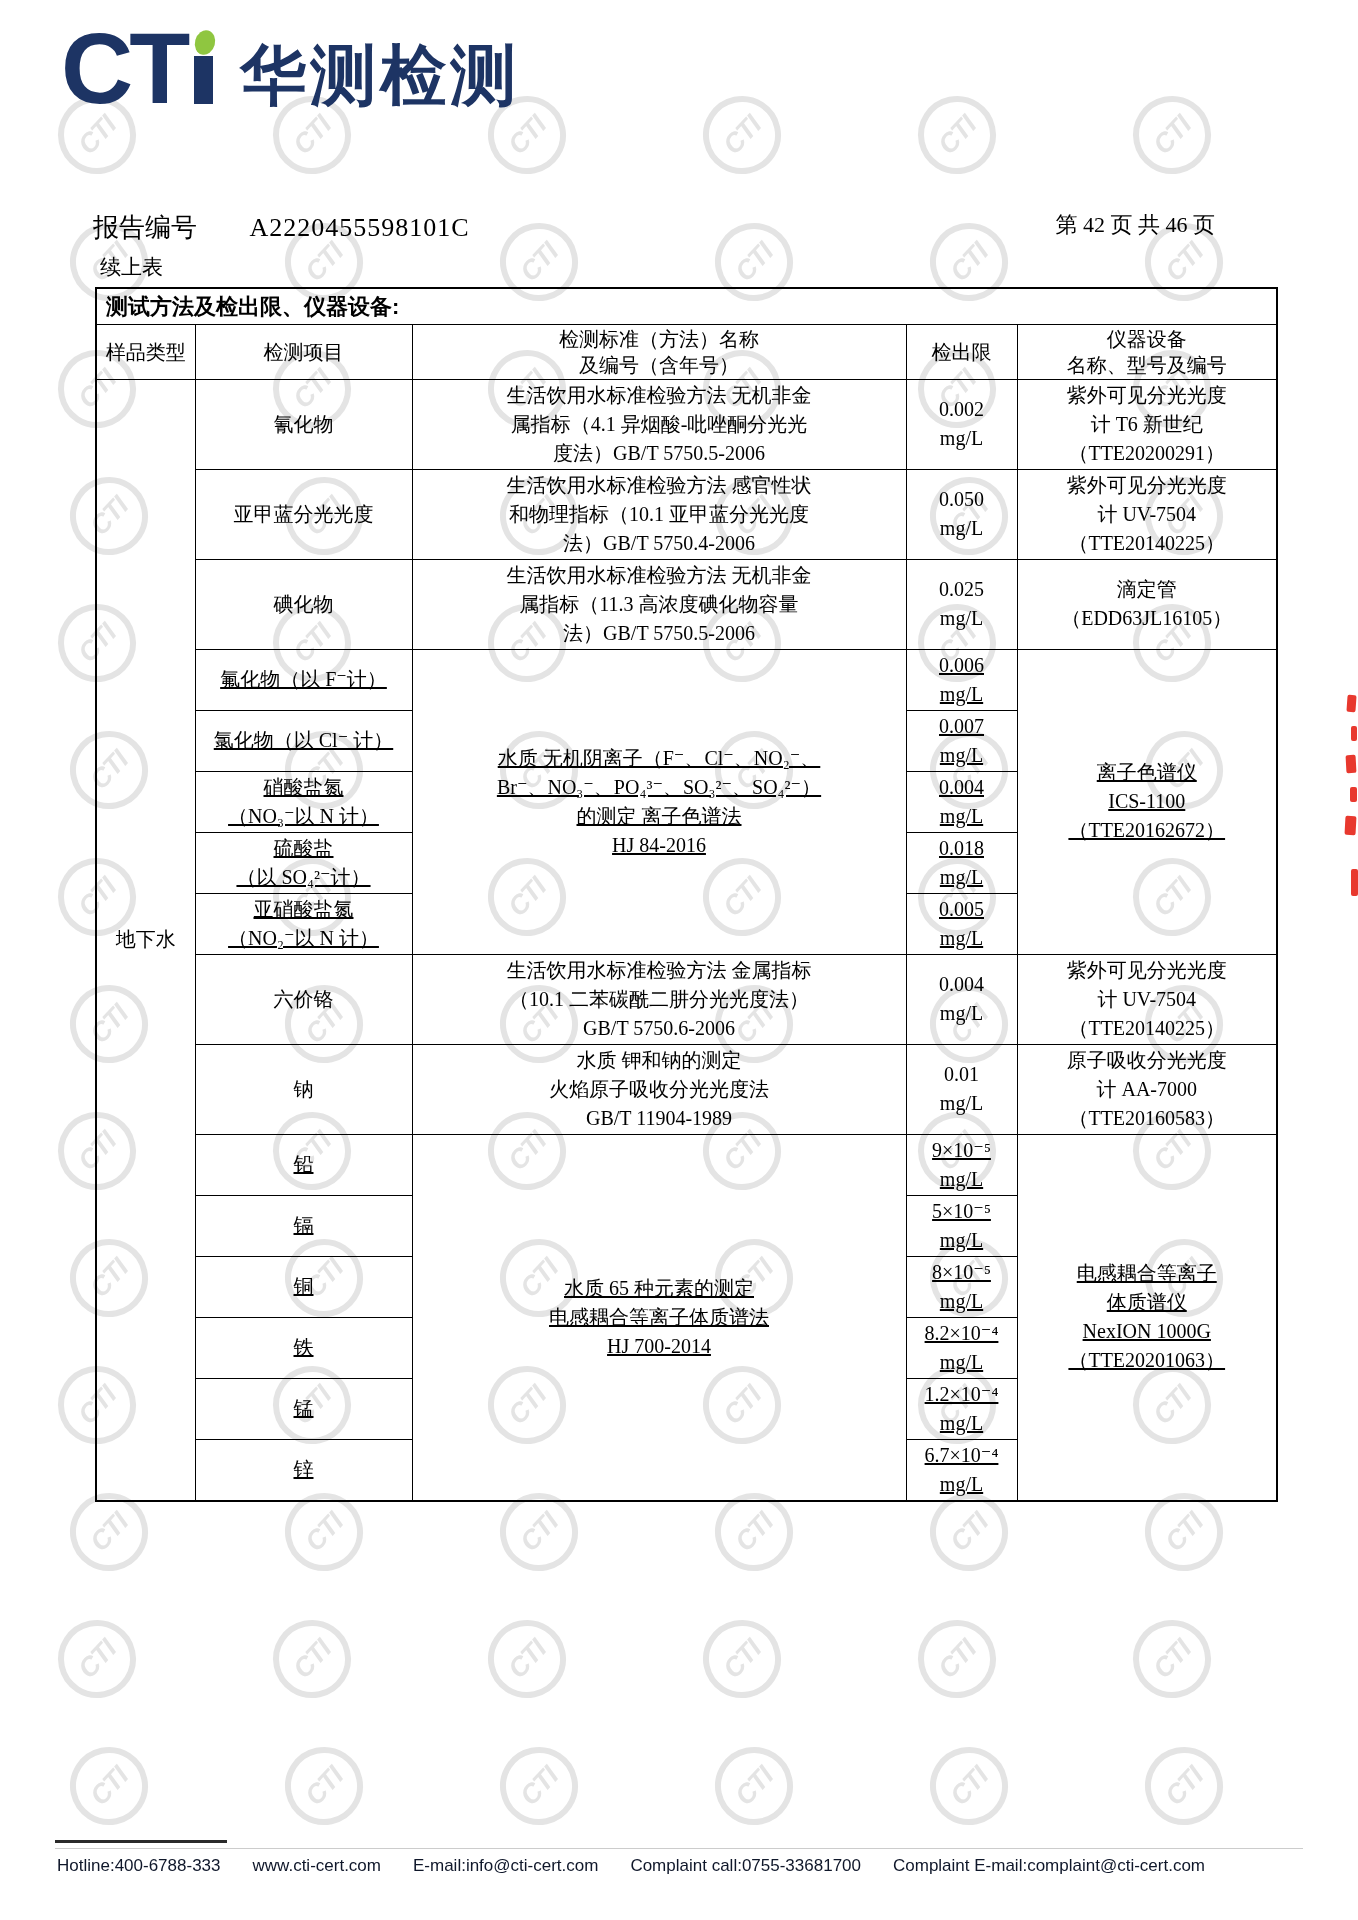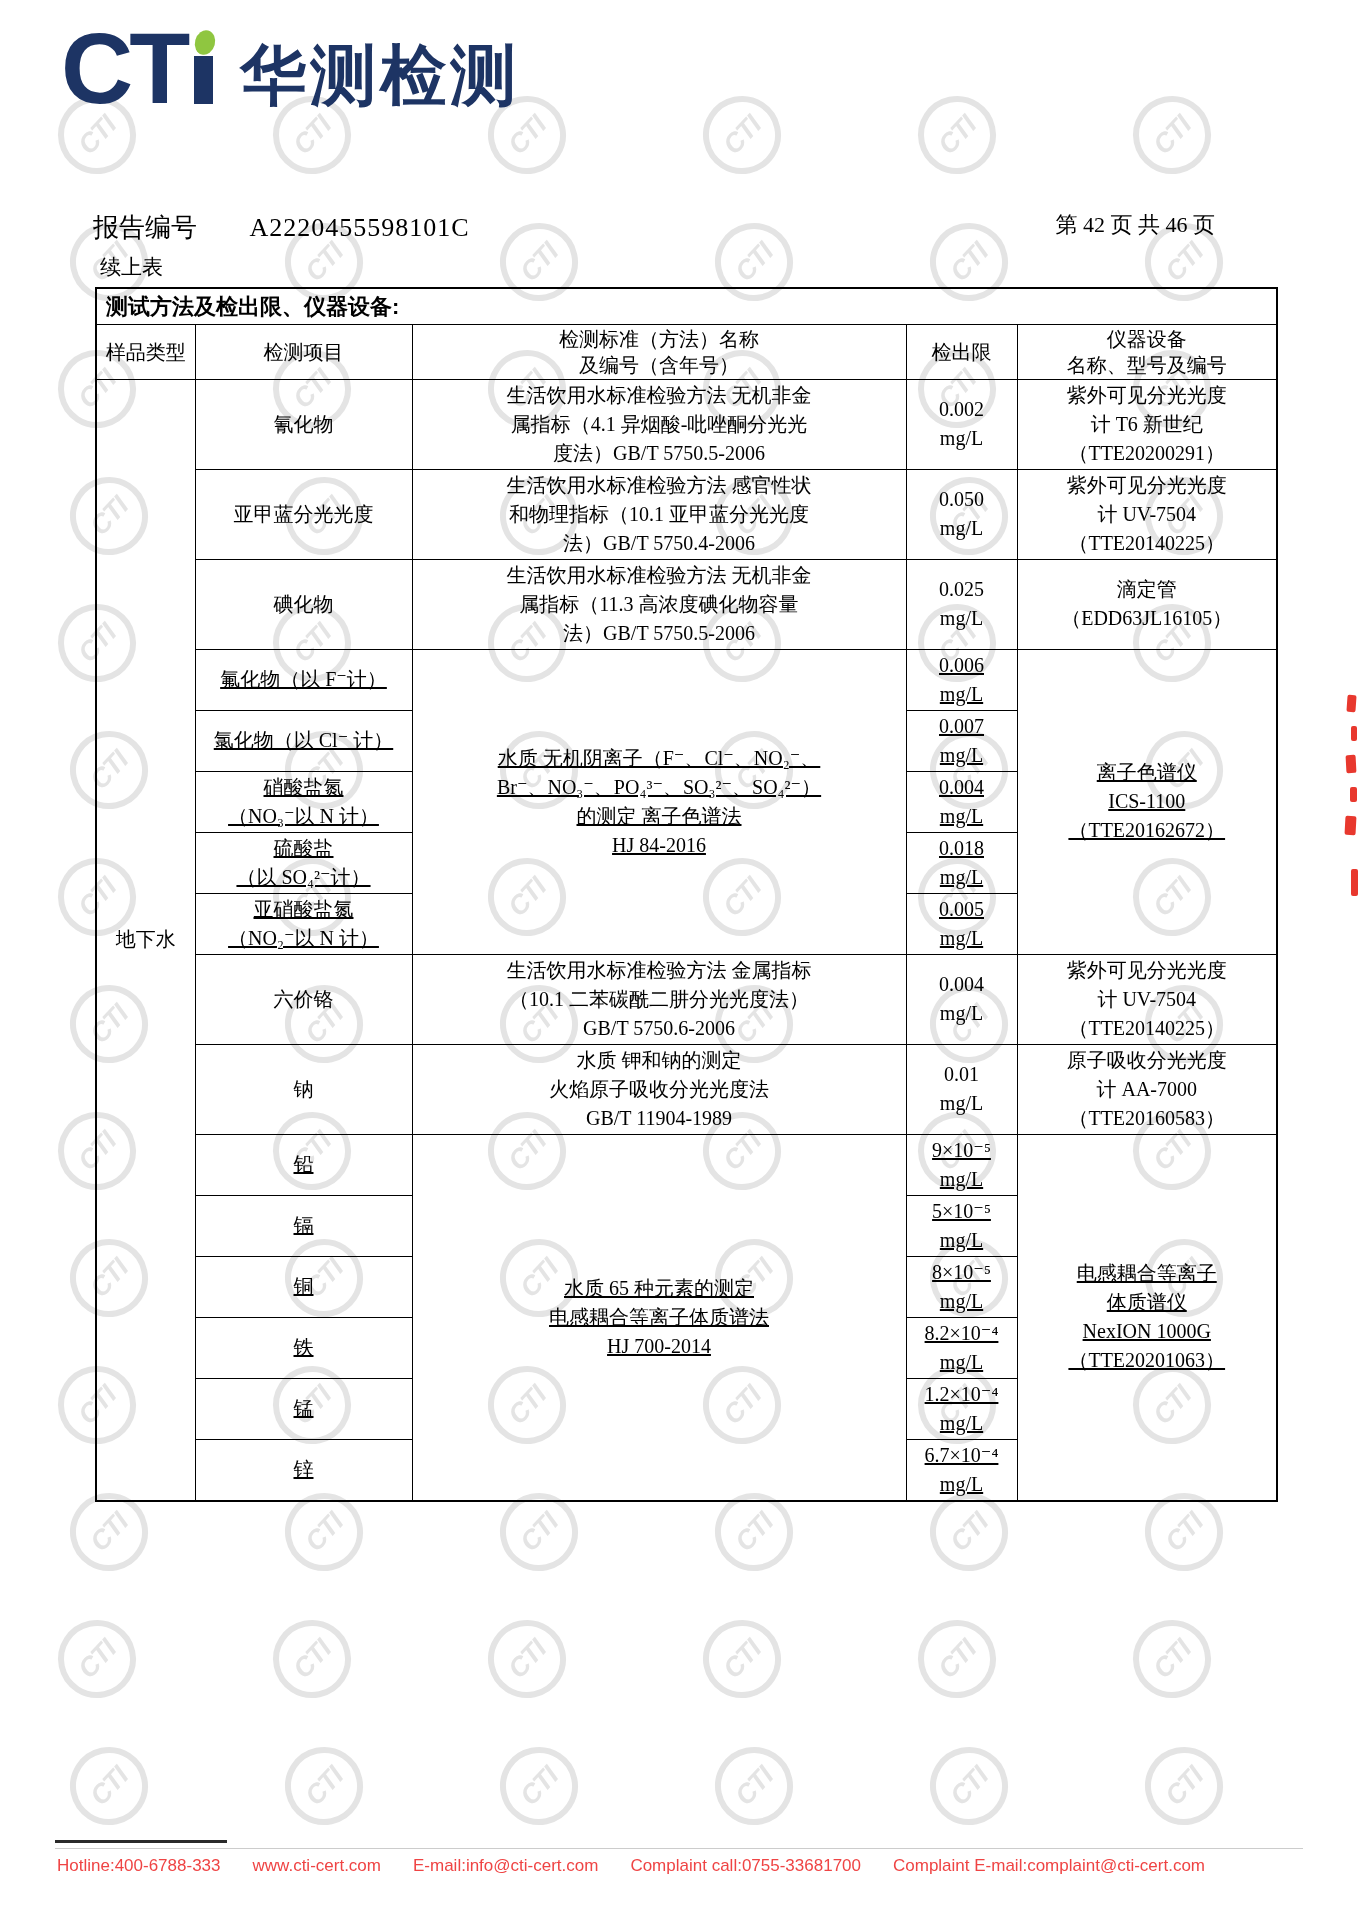--- a/index.html
+++ b/index.html
@@ -45,21 +45,21 @@
       text-align:left;padding-left:9px;white-space:nowrap;}
   tr.hd{height:54px;}
   tr.hd td{line-height:26px;}
   tr.big{height:90px;}
   tr.small{height:58px;text-decoration:underline;}
 
   
   .footer-dash{position:absolute;left:55px;top:1840px;width:172px;height:3px;background:#2a2a2a;}
   .footer-line{position:absolute;left:55px;top:1848px;width:1248px;border-top:1px solid #cccccc;}
   .footer{position:absolute;left:57px;top:1856px;width:1260px;display:flex;gap:32px;
-      font-family:"Liberation Sans",sans-serif;font-size:17px;color:#ef4444;white-space:nowrap;}
+      font-family:"Liberation Sans",sans-serif;font-size:17px;color:#0f172a;white-space:nowrap;}
 
   
   .frag{position:absolute;background:#e8382e;border-radius:2px;}
   .f1{left:1347px;top:695px;width:9px;height:17px;transform:rotate(4deg);}
   .f2{left:1351px;top:726px;width:6px;height:15px;}
   .f3{left:1346px;top:755px;width:10px;height:18px;transform:rotate(-3deg);}
   .f4{left:1350px;top:787px;width:7px;height:15px;}
   .f5{left:1345px;top:816px;width:11px;height:19px;transform:rotate(3deg);}
   .f6{left:1351px;top:869px;width:7px;height:27px;}
 </style>

